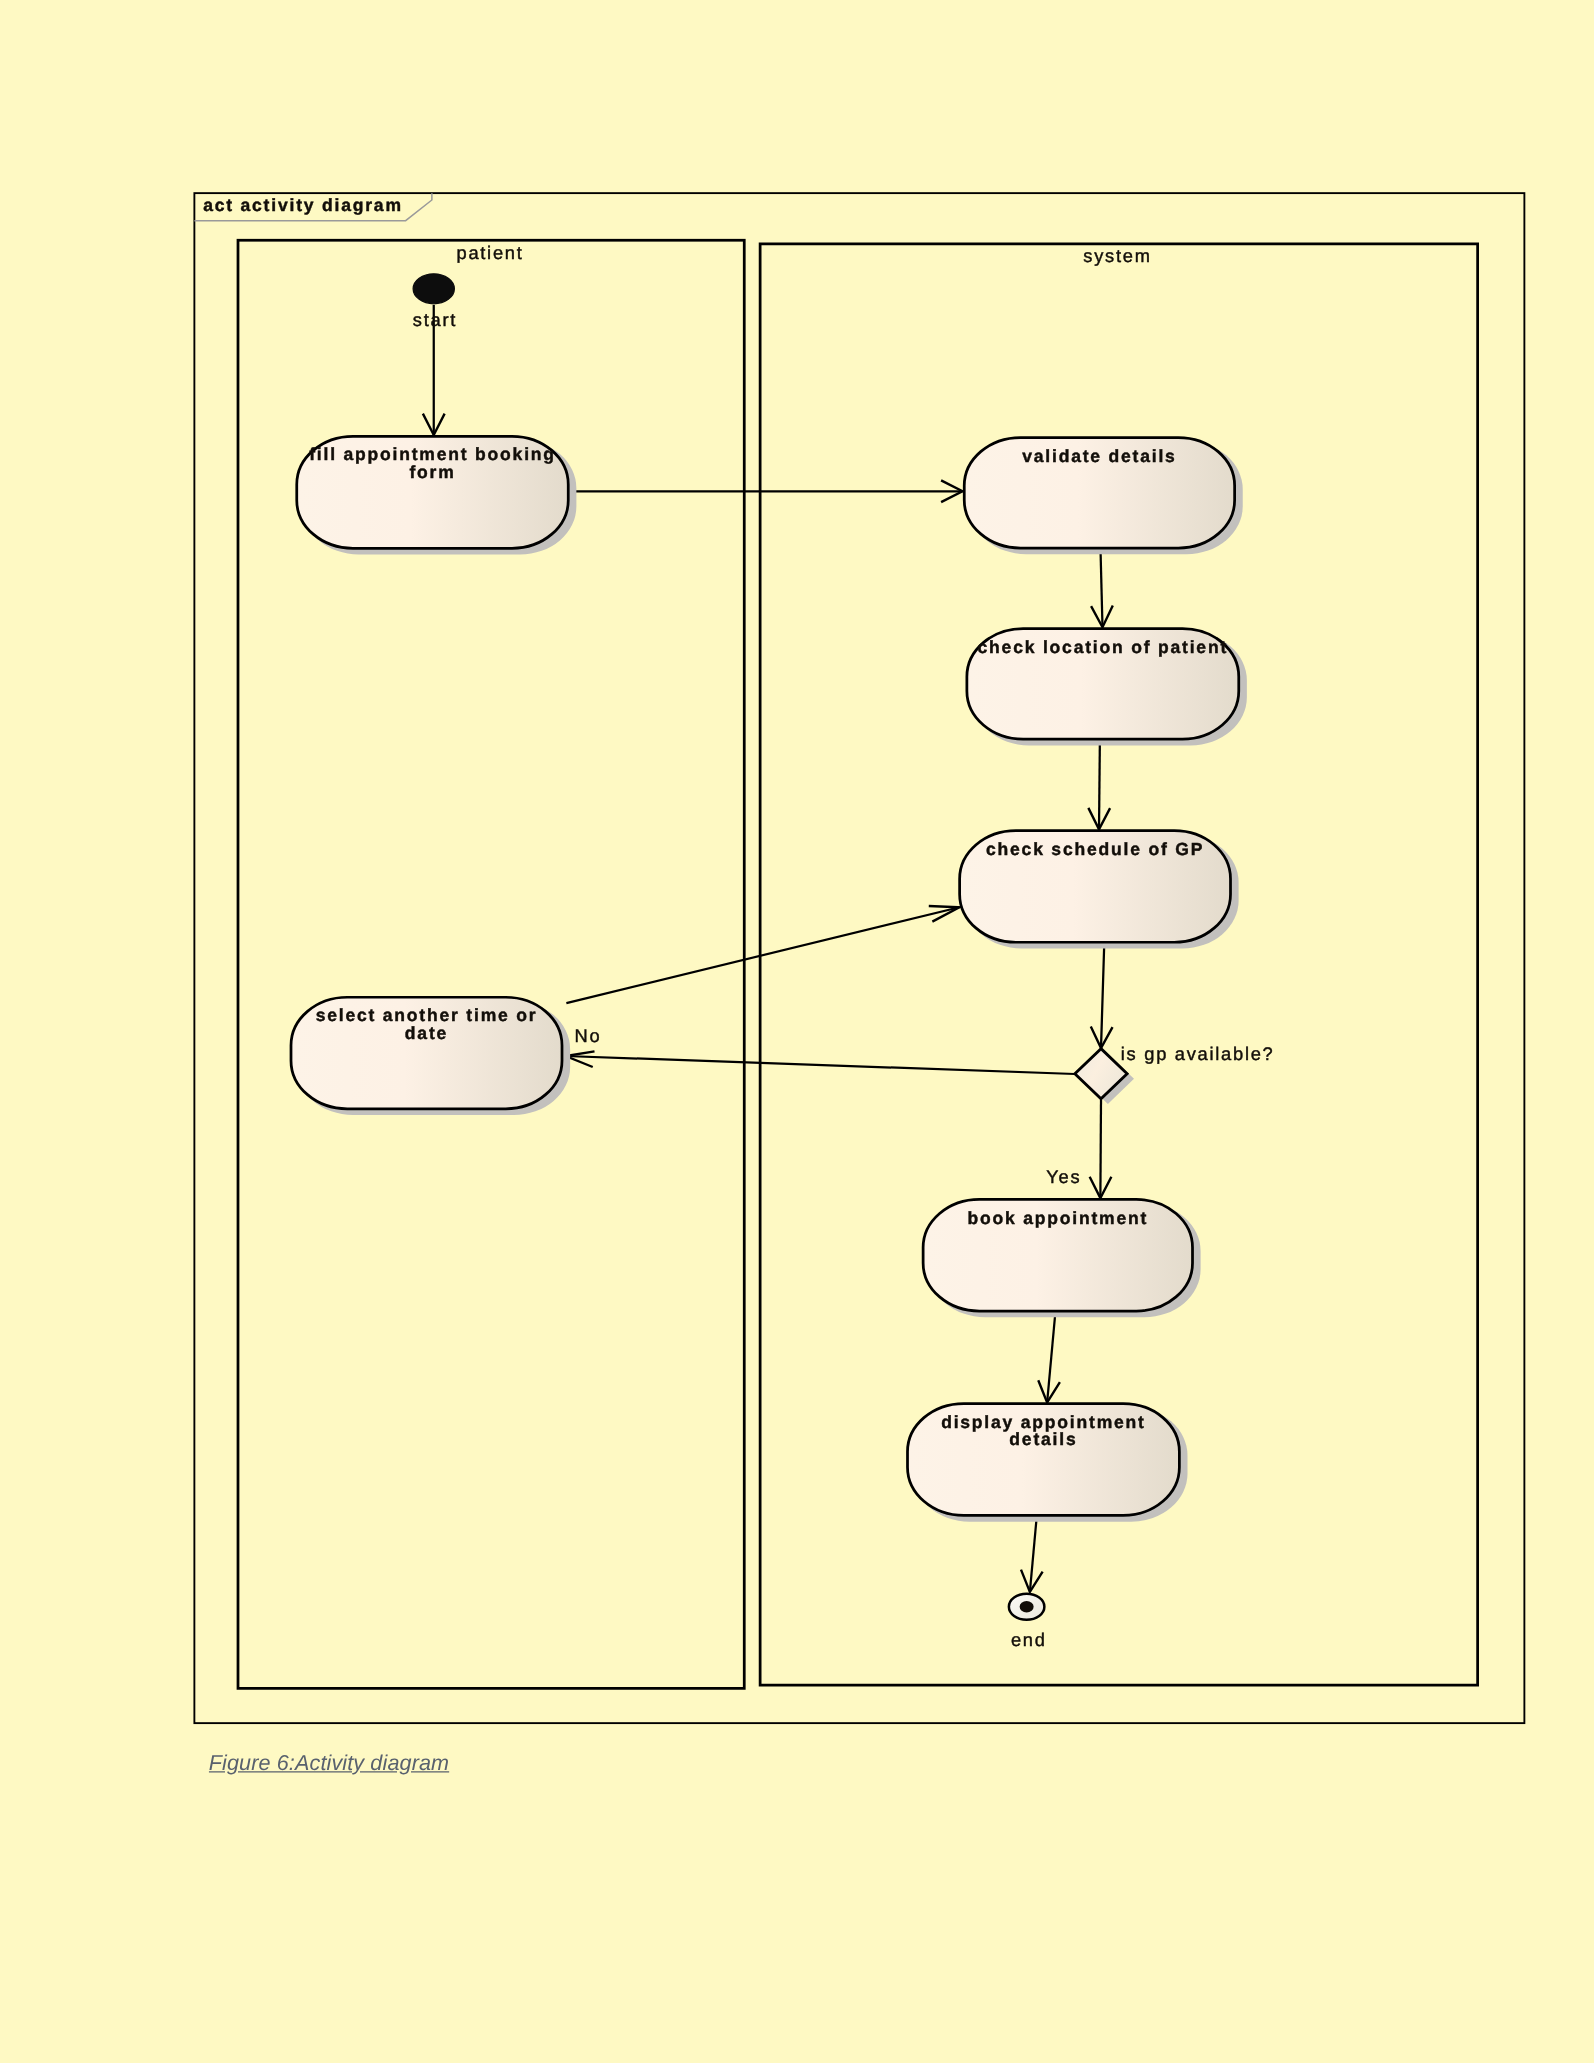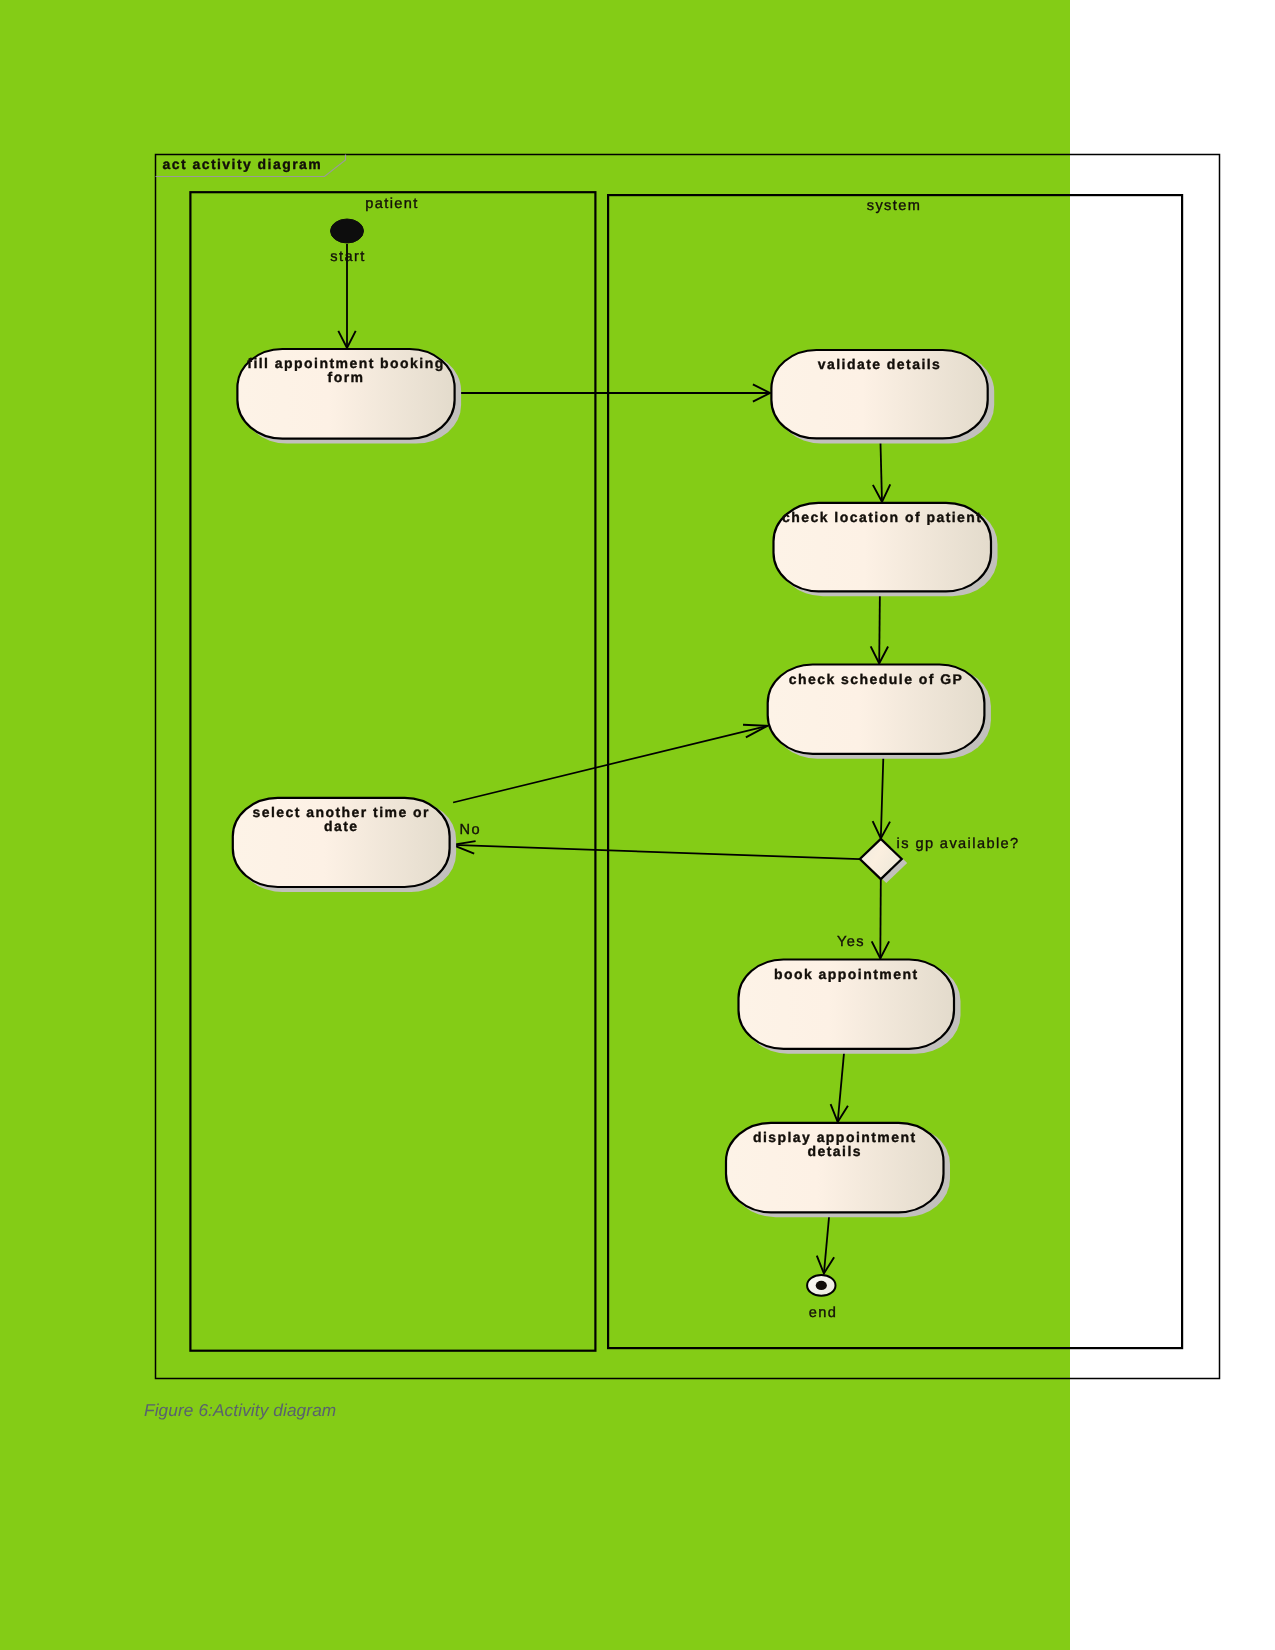--- a/index.html
+++ b/index.html
@@ -1,25 +1,25 @@
 <!DOCTYPE html>
 <html><head>
 <meta charset="utf-8">
 <title>Activity Diagram</title>
 <style>
   html,body{margin:0;padding:0;background:#ffffff;}
   body{width:1275px;height:1650px;overflow:hidden;
        font-family:"Liberation Sans",sans-serif;
        -webkit-font-smoothing:antialiased;}
-  #page{position:relative;width:1070px;height:1650px;background:#84cc16;}
+  #page{position:relative;width:1275px;height:1650px;background:#fef9c3;}
   #diagram{position:absolute;left:0;top:0;width:1275px;height:1650px;display:block;
     will-change:opacity;}
-  .caption{position:absolute;left:144px;top:1400px;will-change:opacity;
+  .caption{position:absolute;left:167px;top:1400px;will-change:opacity;
     font-family:"Liberation Sans",sans-serif;font-style:italic;
-    font-size:17.25px;color:#59616e;letter-spacing:0.1px;white-space:nowrap;}
+    font-size:17.25px;color:#59616e;letter-spacing:0.1px;white-space:nowrap;text-decoration:underline;}
   text, .caption { -webkit-font-smoothing:antialiased; text-rendering:geometricPrecision; }
   #page{ -webkit-font-smoothing:antialiased; }
 </style>
 </head>
 <body>
 
 <div id="page">
   <svg id="diagram" viewBox="0 0 1275 1650" width="1275" height="1650">
     <defs>
       <linearGradient id="nodegrad" x1="0" y1="0" x2="1" y2="0">

